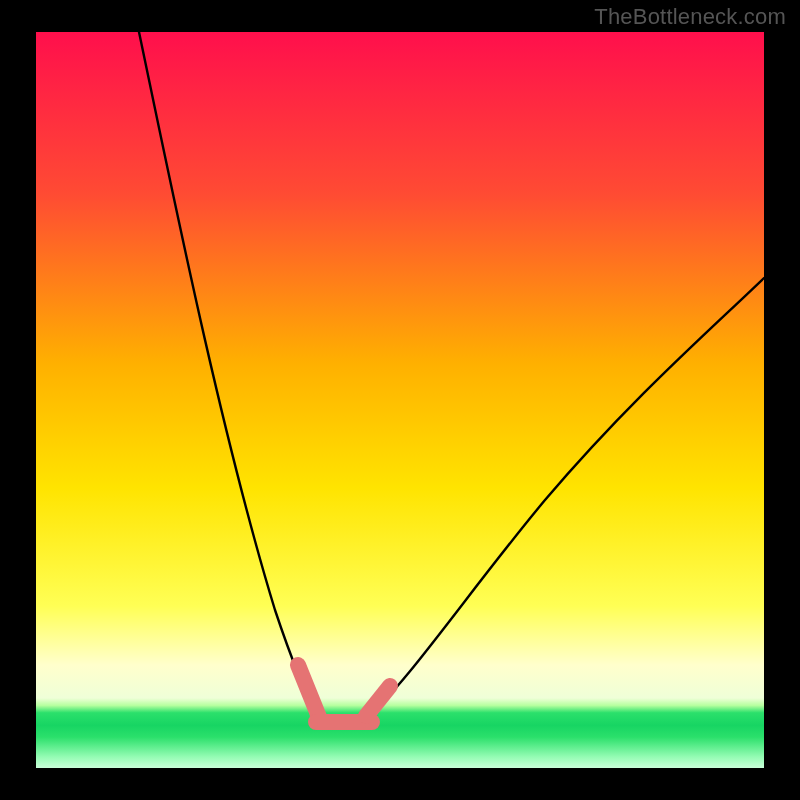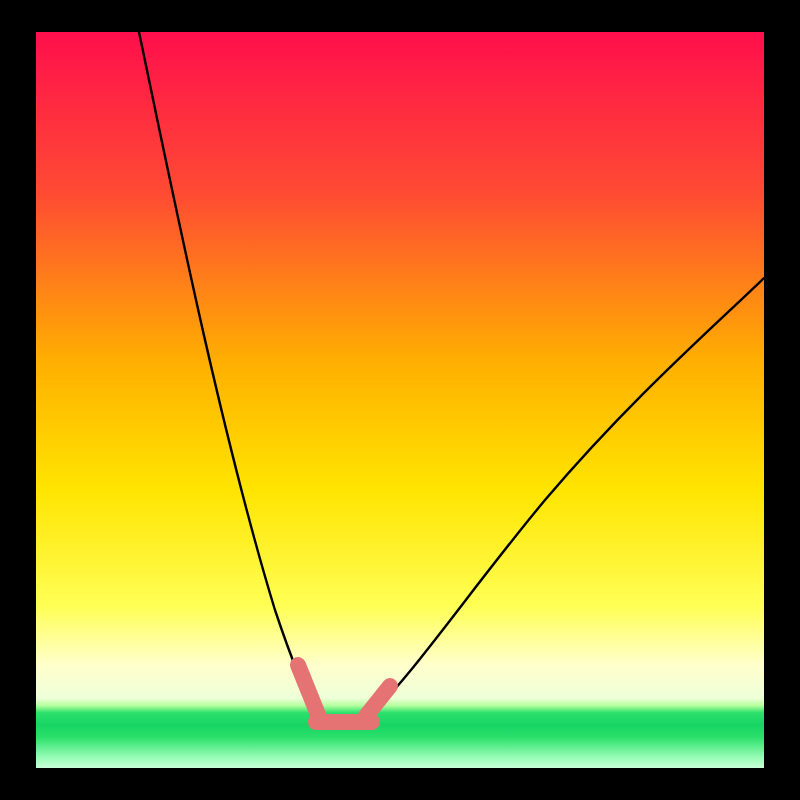--- a/index.html
+++ b/index.html
@@ -71,13 +71,14 @@
     </g>
 
     <g fill="none" stroke="#E57373" stroke-width="16" stroke-linecap="round" stroke-linejoin="round">
       <path d="M 298 665 L 319 717"></path>
       <path d="M 316 722 L 372 722"></path>
       <path d="M 366 716 L 390 686"></path>
     </g>
 
   </svg>
 
+  <div class="watermark">TheBottleneck.com</div>
 </div>
 
 </body></html>

